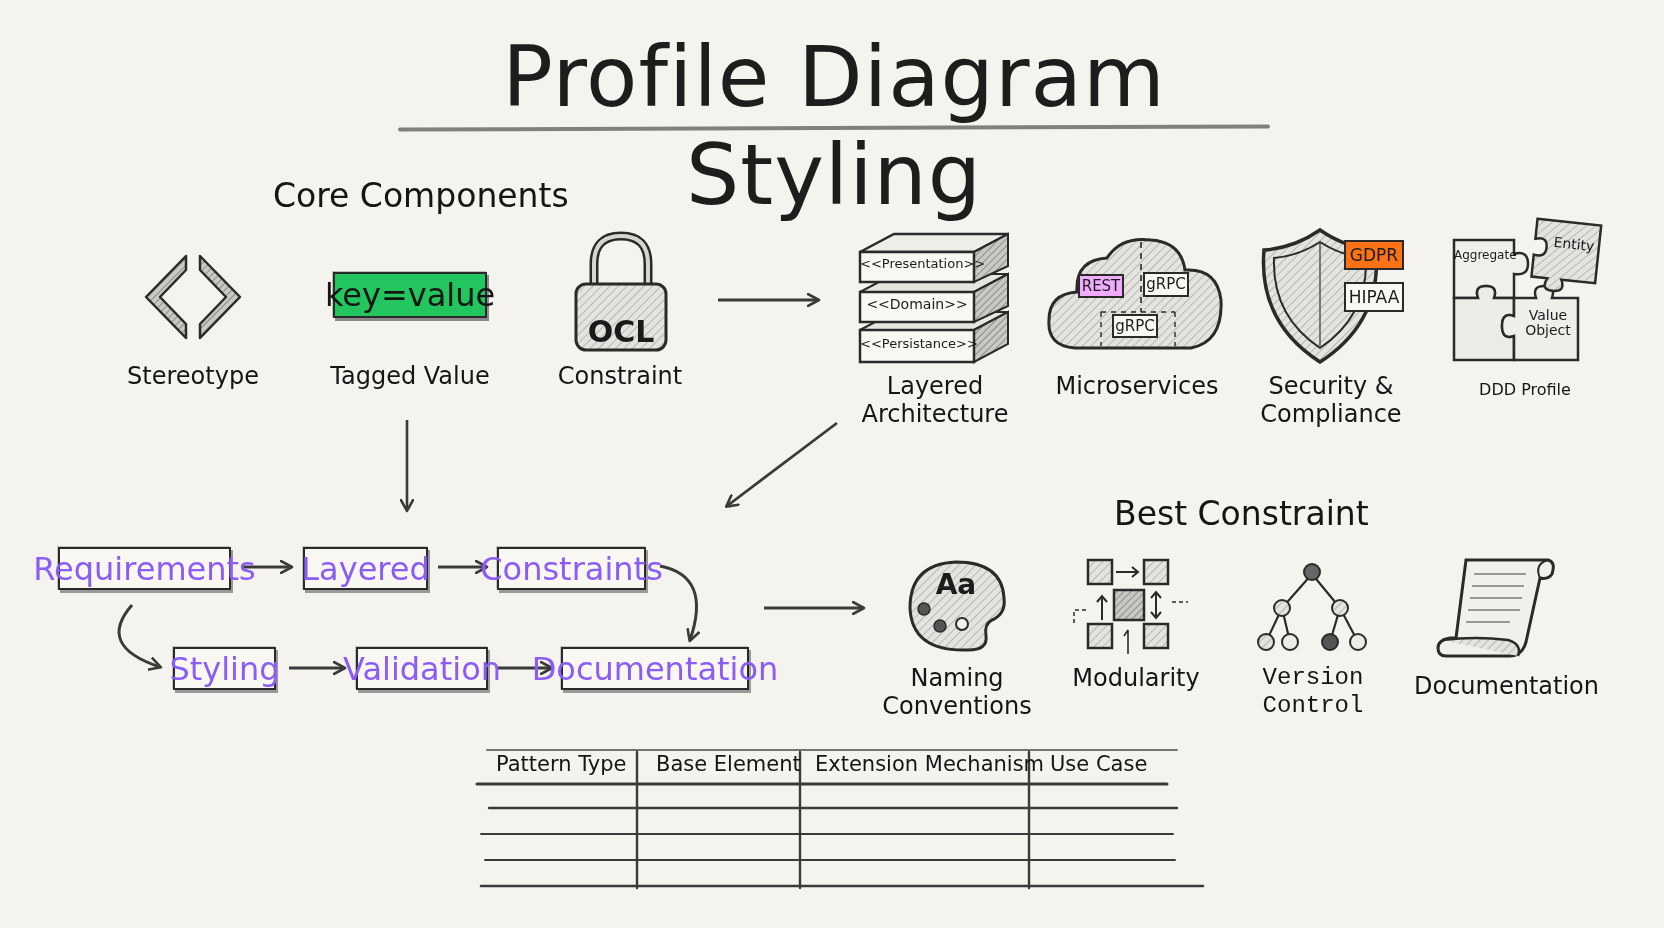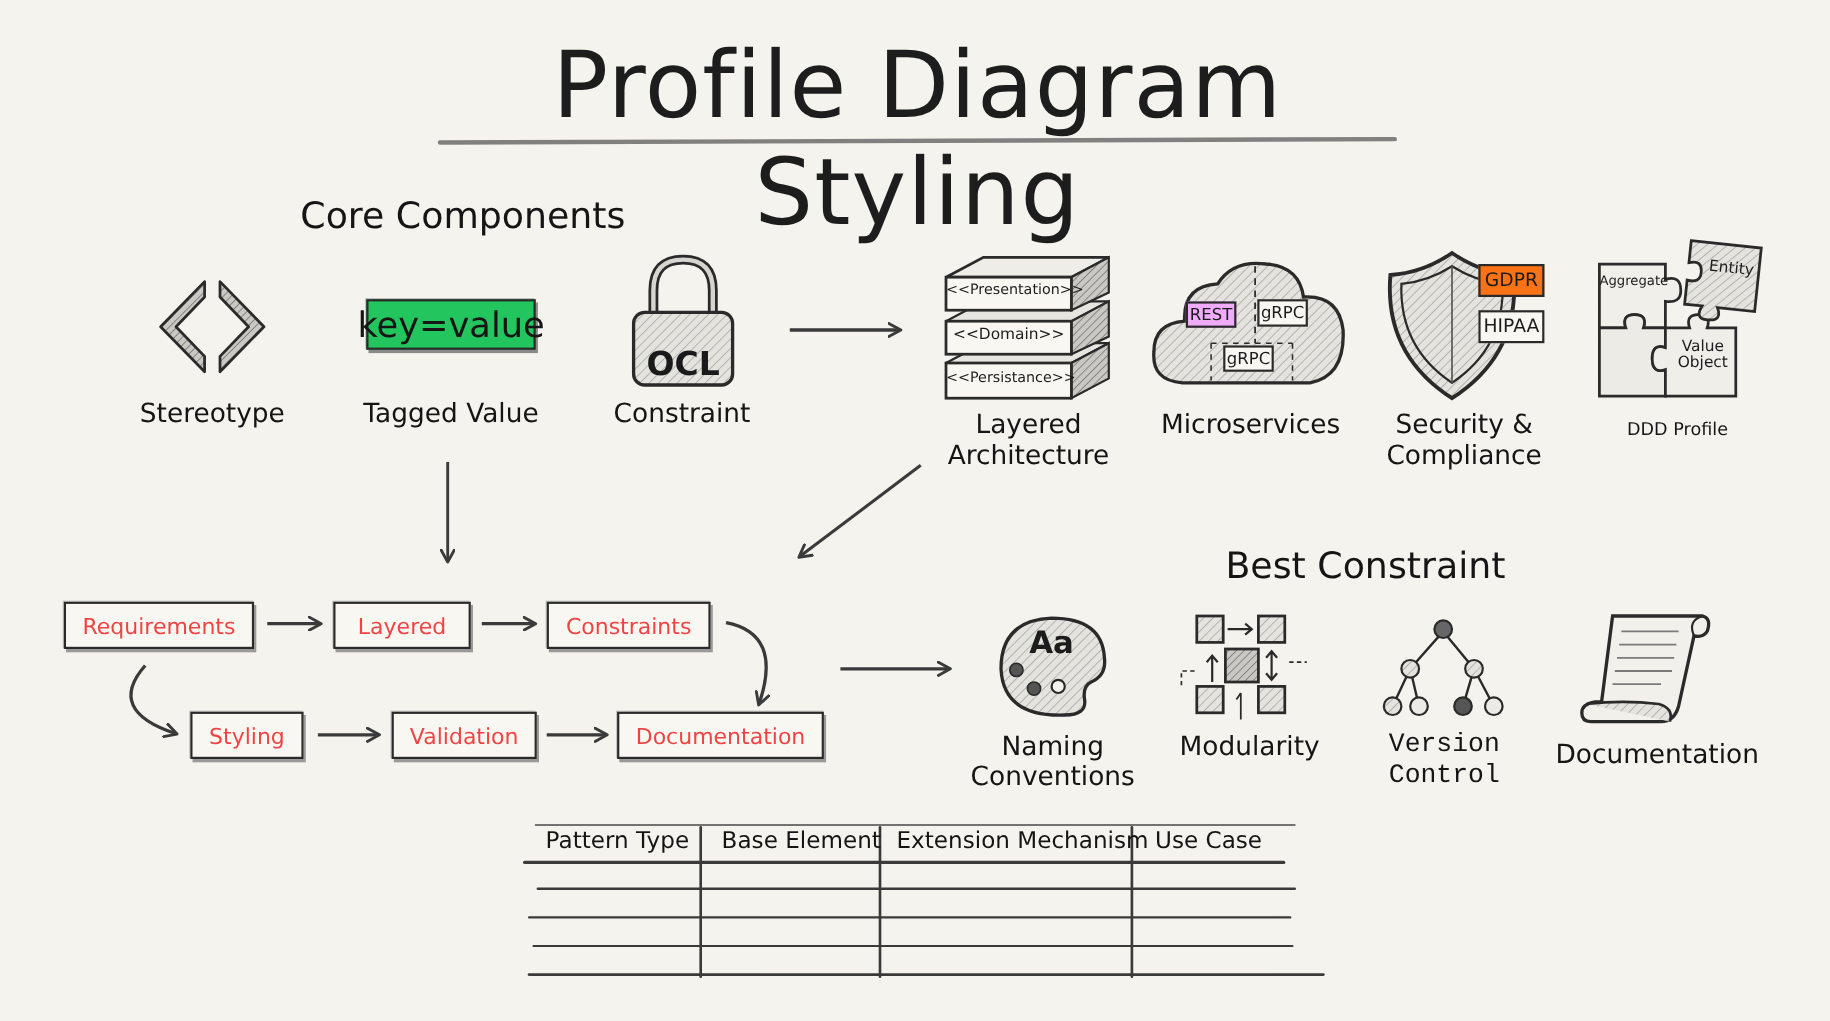--- a/index.html
+++ b/index.html
@@ -21,21 +21,21 @@
   .tag-box {
     border:2px solid #2a2a2a; background:#22c55e;
     box-shadow: 2px 3px 0 #8a8a8a, -1px -1px 0 #bbb;
     display:flex; align-items:center; justify-content:center;
     font-size:32px; color:#151515; box-sizing:border-box;
   }
   .flow-box {
     border:2px solid #2a2a2a; background:#f8f7f2;
     box-shadow: 2px 3px 0 #999, -1px -1px 0 #c5c5c5;
     display:flex; align-items:center; justify-content:center;
-    font-size:20px; color:#ef4444; box-sizing:border-box; white-space:nowrap;
+    font-size:32px; color:#8b5cf6; box-sizing:border-box; white-space:nowrap;
     cursor:pointer;
   }
   svg { overflow:visible; }
   .table { left:477px; top:748px; width:730px; height:140px; }
   .th { position:absolute; top:752px; font-size:21px; color:#151515; white-space:nowrap; }
 </style>
 </head>
 <body>
 
 <div class="abs title">Profile Diagram Styling</div>

